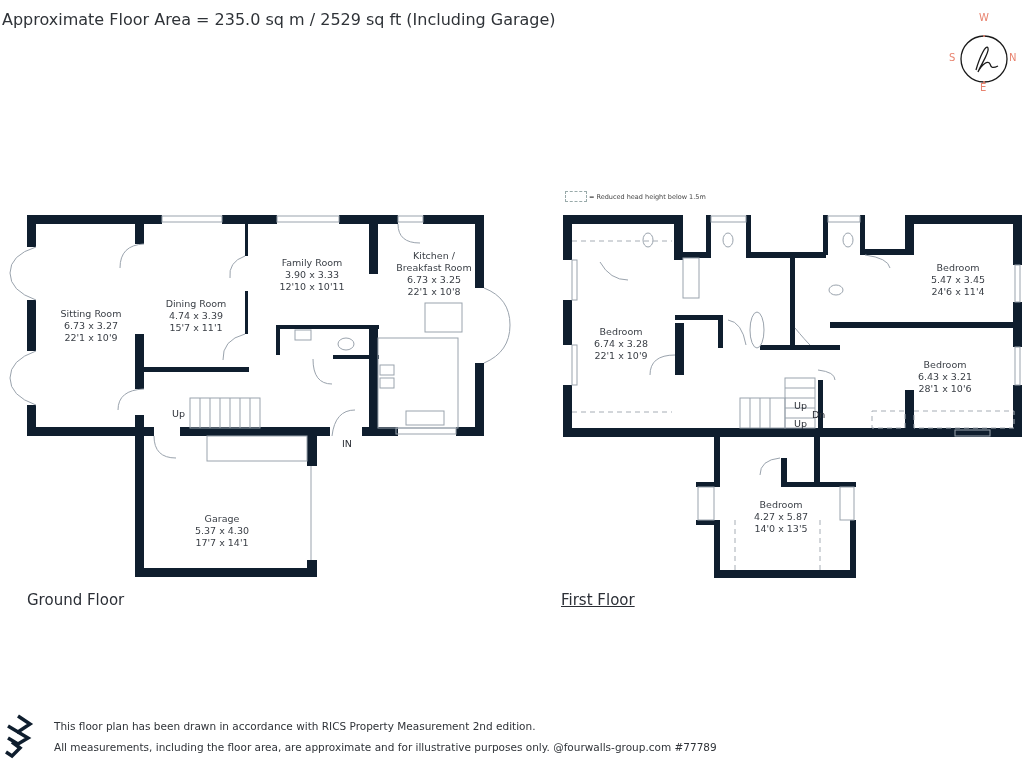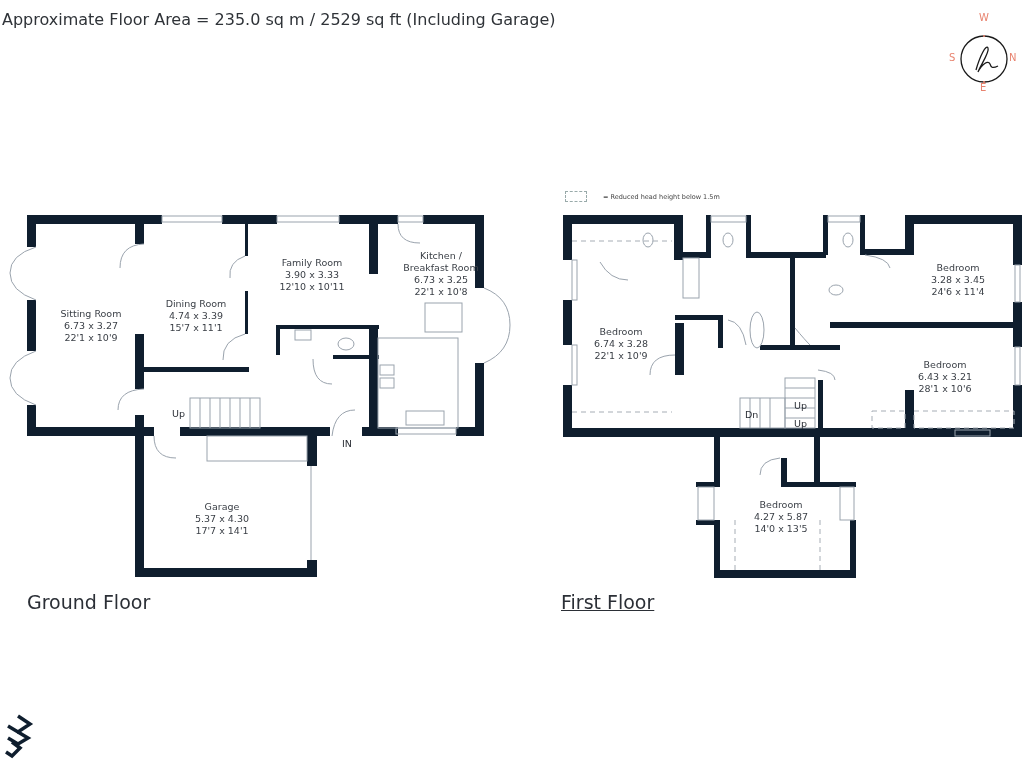--- a/index.html
+++ b/index.html
@@ -1,22 +1,22 @@
 <!DOCTYPE html>
 <html><head>
 <meta charset="utf-8">
 <style>
   html, body { margin:0; padding:0; background:#ffffff; }
   body { width:1024px; height:768px; position:relative; overflow:hidden;
          font-family:"DejaVu Sans", sans-serif; color:#2b2f36; }
   .area-title { position:absolute; left:2px; top:10px; font-size:16px; color:#2f3338; }
   .compass { position:absolute; left:946px; top:12px; width:72px; height:80px; }
   .plan { position:absolute; left:0; top:0; }
-  .floor-label { position:absolute; font-size:19px; color:#2b2f36; }
-  .legend { position:absolute; left:565px; top:191px; font-size:6.5px; color:#444; display:flex; align-items:center; gap:16px; }
+  .floor-label { position:absolute; font-size:15px; color:#2b2f36; }
+  .legend { position:absolute; left:565px; top:191px; font-size:6.5px; color:#444; display:flex; align-items:center; gap:2px; }
   .legend-box { width:20px; height:9px; border:1px dashed #9aa; }
   .footer { position:absolute; left:54px; top:716px; font-size:10.5px; color:#2f3338; line-height:21px; }
   .logo { position:absolute; left:4px; top:712px; width:30px; height:48px; }
   .room-label { position:absolute; text-align:center; font-size:9.5px; color:#3a3f46; line-height:12px; transform:translateX(-50%); white-space:nowrap; }
   .small-label { position:absolute; font-size:9.5px; color:#2b2f36; }
 </style>
 </head>
 <body>
 
 <div class="area-title">Approximate Floor Area = 235.0 sq m / 2529 sq ft (Including Garage)</div>
@@ -213,64 +213,66 @@
 <div class="room-label" style="left:196px;top:298px;">
   <div>Dining Room</div>
   <div>4.74 x 3.39</div>
   <div>15'7 x 11'1</div>
 </div>
 <div class="room-label" style="left:312px;top:257px;text-align:center;">
   <div>Family Room</div>
   <div>3.90 x 3.33</div>
   <div>12'10 x 10'11</div>
 </div>
-<div class="room-label" style="left:434px;top:250px;margin-left:7px;">
+<div class="room-label" style="left:434px;top:250px;">
   <div>Kitchen /</div>
   <div>Breakfast Room</div>
   <div>6.73 x 3.25</div>
   <div>22'1 x 10'8</div>
 </div>
-<div class="room-label" style="left:222px;top:501px;text-align:center;">
+<div class="room-label" style="left:222px;top:513px;text-align:center;">
   <div>Garage</div>
   <div>5.37 x 4.30</div>
   <div>17'7 x 14'1</div>
 </div>
 <span class="small-label" style="left:172px;top:408px;">Up</span>
 <span class="small-label" style="left:342px;top:438px;">IN</span>
 
 <div class="room-label" style="left:621px;top:326px;">
   <div>Bedroom</div>
   <div>6.74 x 3.28</div>
   <div>22'1 x 10'9</div>
 </div>
 <div class="room-label" style="left:958px;top:262px;">
   <div>Bedroom</div>
-  <div>3.28 x 3.45</div>
+  <div>5.47 x 3.45</div>
   <div>24'6 x 11'4</div>
 </div>
 <div class="room-label" style="left:945px;top:359px;">
   <div>Bedroom</div>
   <div>6.43 x 3.21</div>
   <div>28'1 x 10'6</div>
 </div>
 <div class="room-label" style="left:781px;top:499px;">
   <div>Bedroom</div>
   <div>4.27 x 5.87</div>
   <div>14'0 x 13'5</div>
 </div>
 <span class="small-label" style="left:794px;top:400px;">Up</span>
-<span class="small-label" style="left:745px;top:409px;">Dn</span>
+<span class="small-label" style="left:812px;top:409px;">Dn</span>
 <span class="small-label" style="left:794px;top:418px;">Up</span>
 
 <div class="floor-label" style="left:27px;top:591px;">Ground Floor</div>
 <div class="floor-label" style="left:561px;top:591px;text-decoration:underline;">First Floor</div>
 
 <div class="logo">
   <svg width="30" height="48" viewBox="0 0 30 48">
     <g fill="none" stroke="#0f1e2e" stroke-width="3.5">
       <path d="M14 4 L26 12 L14 20 L4 14"></path>
       <path d="M14 20 L24 26 L14 32 L4 26"></path>
       <path d="M8 30 L16 36 L8 44 L2 40"></path>
     </g>
   </svg>
 </div>
 <div class="footer">
+  <div>This floor plan has been drawn in accordance with RICS Property Measurement 2nd edition.</div>
+  <div>All measurements, including the floor area, are approximate and for illustrative purposes only. @fourwalls-group.com #77789</div>
 </div>
 
 </body></html>

